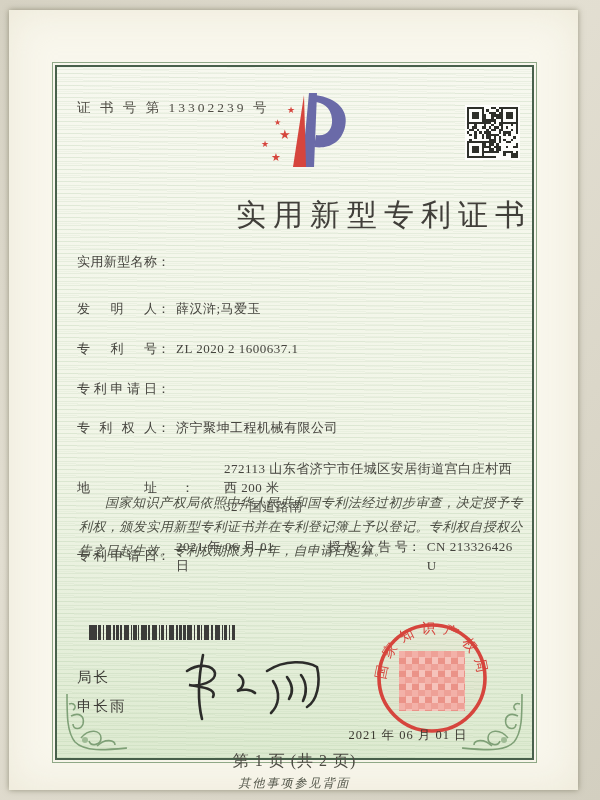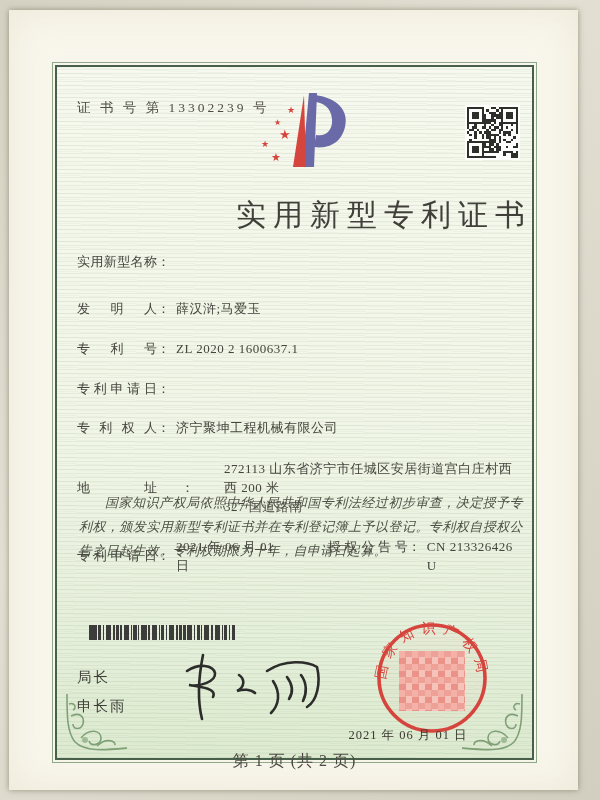--- a/index.html
+++ b/index.html
@@ -671,13 +671,14 @@
           <path d="M20 56 C28 46 40 48 40 56 C40 63 30 65 28 59"></path>
           <path d="M36 64 C44 56 54 58 54 63"></path>
           <path d="M8 22 C14 20 16 26 12 28"></path>
         </g>
         <circle cx="24" cy="58" r="3" fill="#86a87e" opacity="0.7"></circle>
       </svg>
 
     </div>
   </div>
 
+  <div class="back-note">其他事项参见背面</div>
 </div>
 
 </body></html>

